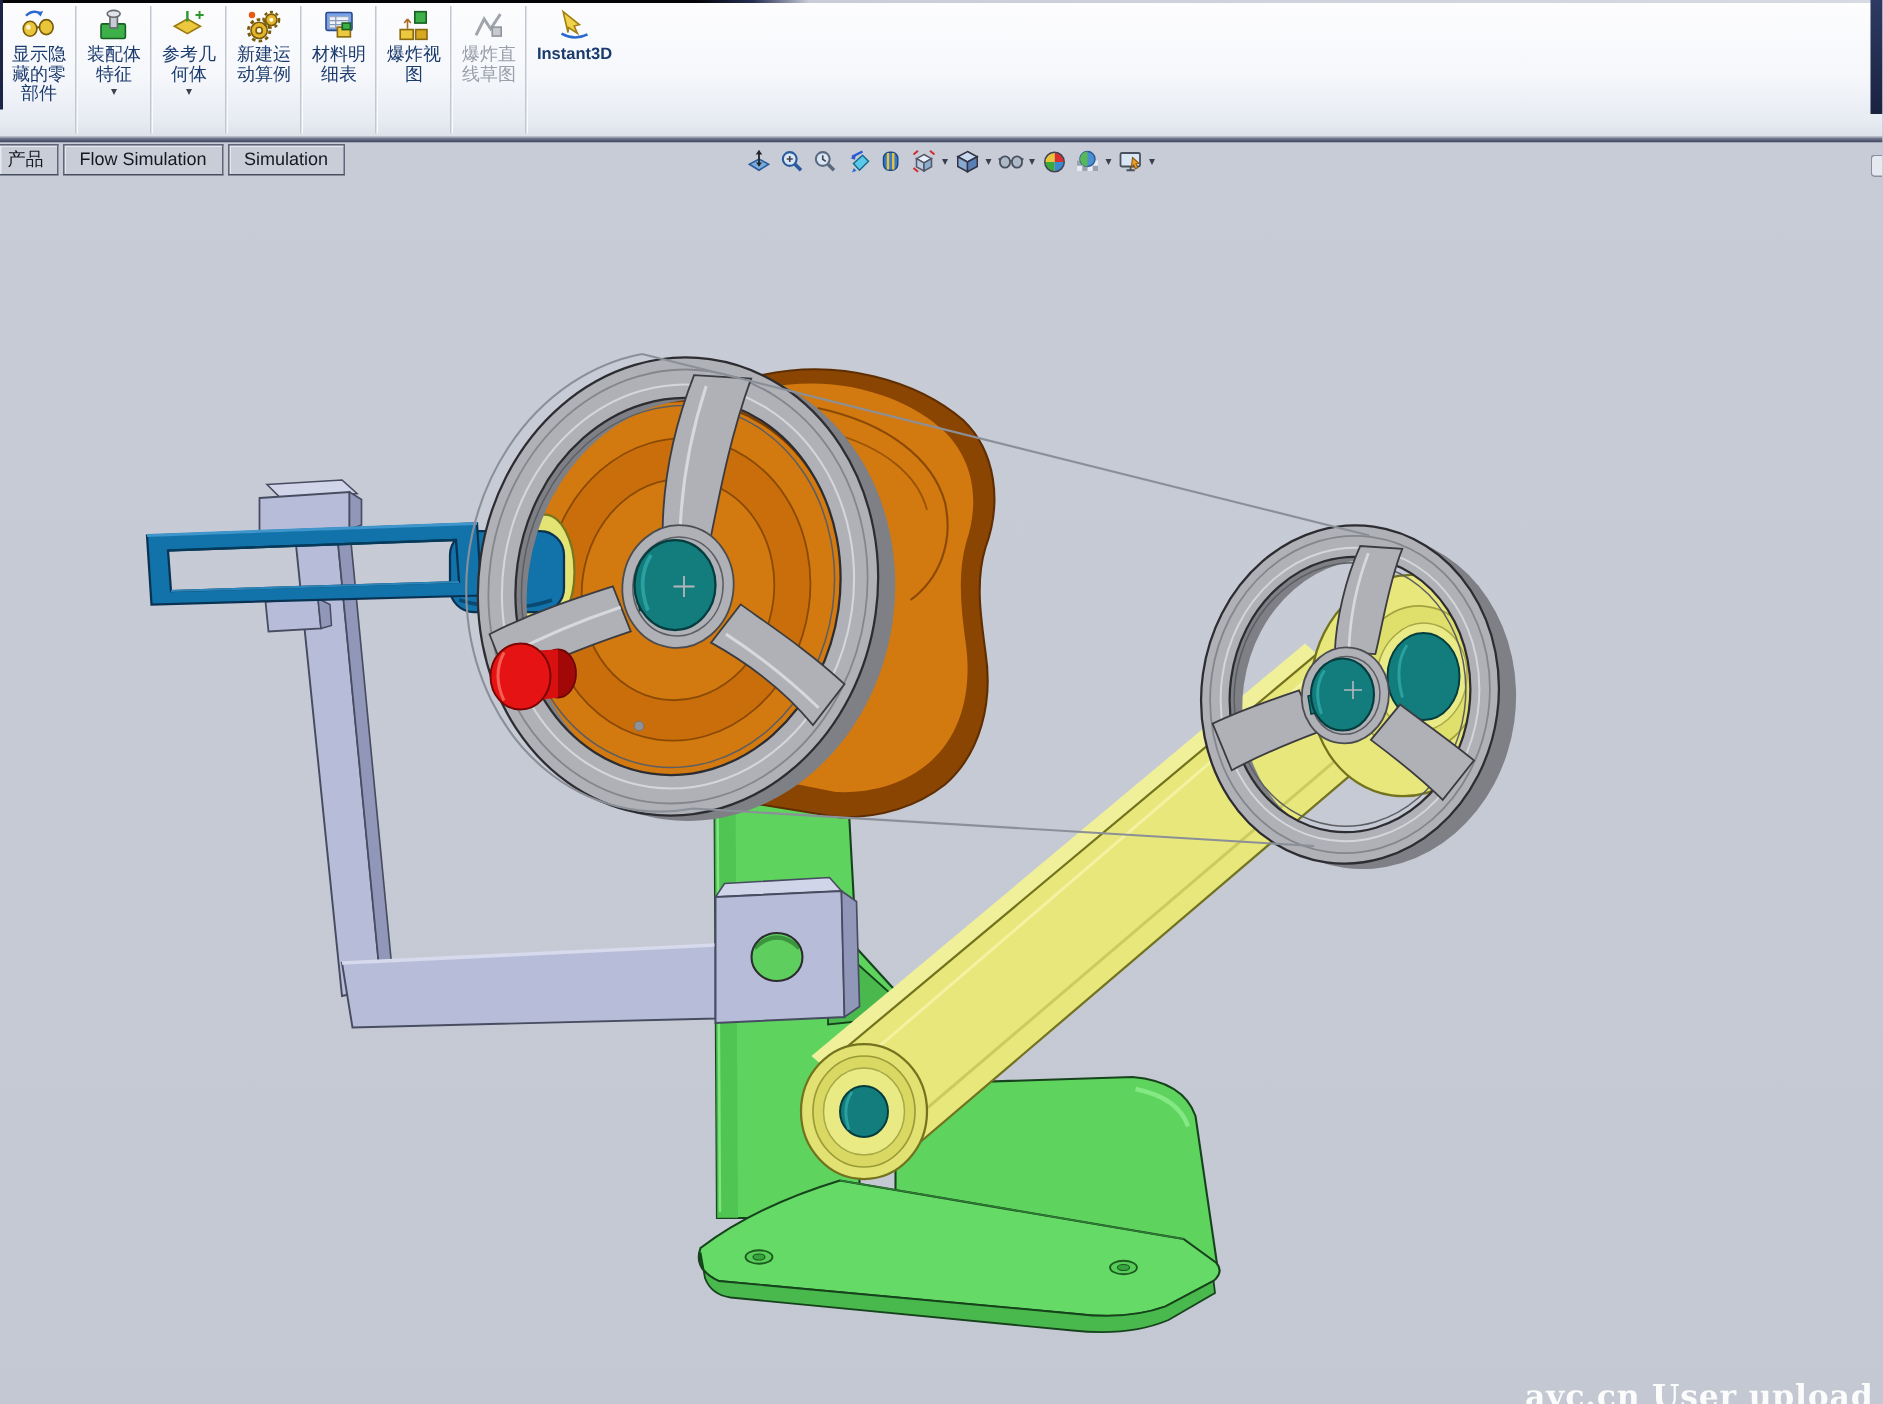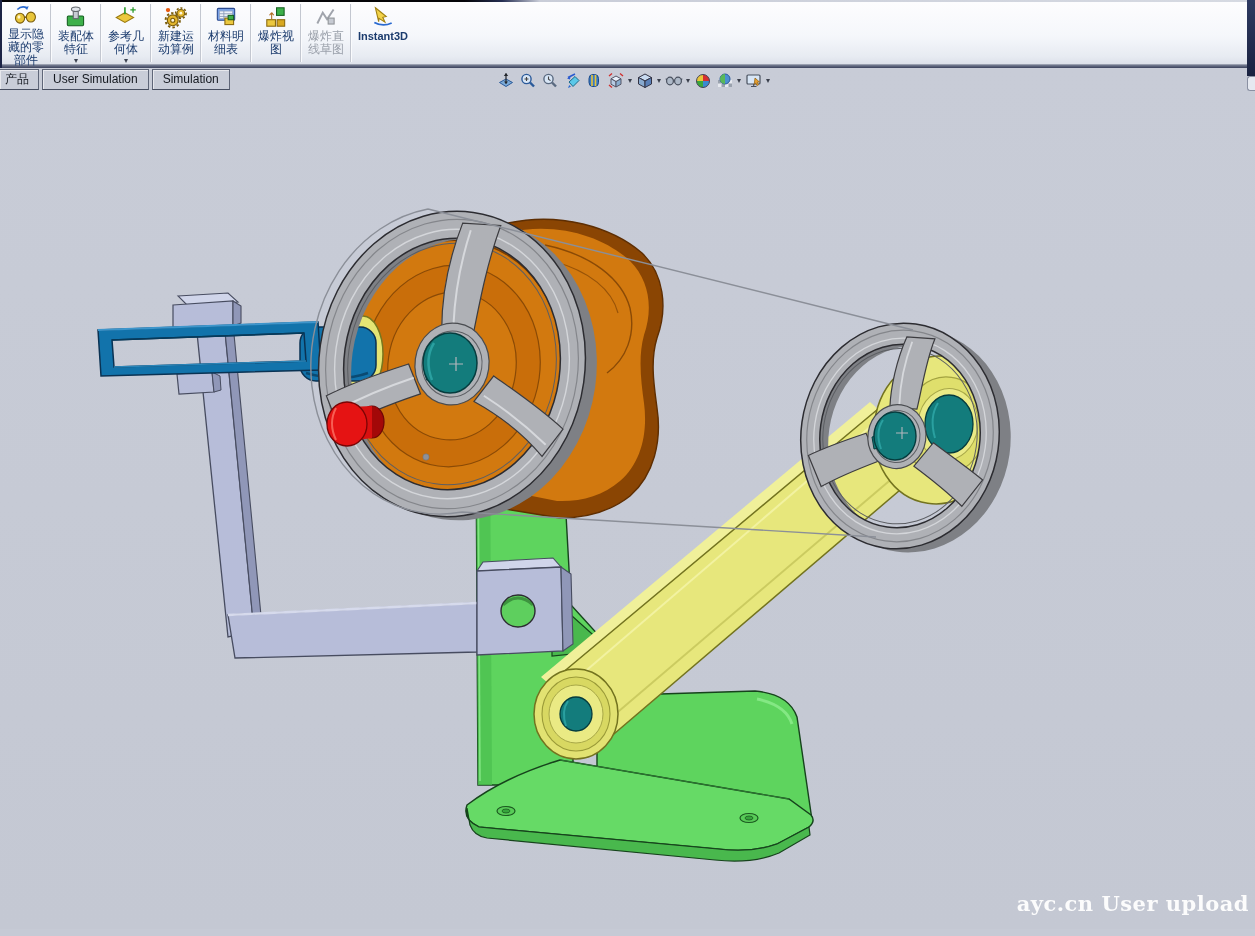--- a/index.html
+++ b/index.html
@@ -3,21 +3,21 @@
 <meta charset="utf-8">
 <style>
   html,body{margin:0;padding:0;}
   body{width:1255px;height:936px;overflow:hidden;font-family:"Liberation Sans","DejaVu Sans",sans-serif;background:#c6cad5;}
   .app{position:relative;width:1255px;height:936px;}
 
   
   .top-edge{height:2px;background:linear-gradient(90deg,#050508 0%,#050508 37%,#252e52 40%,#c9cdd8 43%,#d6dae2 100%);}
 
   
-  .commandbar{position:relative;height:63px;background:linear-gradient(180deg,#fdfdfe 0%,#f5f7fb 55%,#e7ebf2 88%,#dde1ea 100%);display:flex;align-items:stretch;padding-left:3px;border-bottom:1px solid #9aa0b0;box-sizing:border-box;}
+  .commandbar{position:relative;height:90px;background:linear-gradient(180deg,#fdfdfe 0%,#f5f7fb 55%,#e7ebf2 88%,#dde1ea 100%);display:flex;align-items:stretch;padding-left:3px;border-bottom:1px solid #9aa0b0;box-sizing:border-box;}
   .cm-left-edge{position:absolute;left:0;top:-2px;width:2px;height:73px;background:#1c2446;}
   .cm-right-edge{position:absolute;right:0;top:-2px;width:8px;height:76px;background:linear-gradient(180deg,#2e3a62,#1a2240);z-index:5;}
   .cm-btn{width:46px;display:flex;flex-direction:column;align-items:center;padding-top:2px;font-size:12px;line-height:13px;color:var(--toolbar-text,#1b3b6d);text-align:center;cursor:default;}
   .cm-btn .cm-ico{height:26px;display:flex;align-items:center;}
   .cm-btn svg{width:26px;height:24px;}
   .cm-btn.disabled{color:var(--toolbar-text-disabled,#9aa0aa);}
   .cm-caret{font-size:8px;line-height:7px;color:#3c4250;margin-top:1px;}
   .cm-sep{width:1px;background:#c3c7d0;border-right:1px solid #fafbfd;margin:2px 1px;}
   .cm-btn.wide{width:60px;font-weight:bold;}
   .cm-btn.wide .cm-line{font-size:11px;}
@@ -317,21 +317,21 @@
         <ellipse cx="895" cy="443" rx="21" ry="24" style="fill:var(--teal-face);stroke:var(--teal-dark)" stroke-width="1.4"></ellipse>
         <path d="M883,427 q-8,12 -2,29" style="stroke:var(--teal-light)" stroke-width="2" fill="none"></path>
         <path d="M896,440 h12 M902,434 v12" stroke="#b4b6bc" stroke-width="1.1"></path>
       </g>
 
       <path d="M428,216 L913,337 M876,544 L462,519 M428,216 A133,153 8 0 0 462,519" fill="none" style="stroke:var(--belt-line)" stroke-width="1.4"></path>
     </svg>
 
     <div class="tabbar">
       <span class="tab first">产品</span>
-      <span class="tab">User Simulation</span>
+      <span class="tab">Flow Simulation</span>
       <span class="tab">Simulation</span>
     </div>
 
     <div class="hud">
       <span class="hud-ico" title="zoom-to-fit">
         <svg viewBox="0 0 18 17">
             <polygon points="9,14.5 2.5,10.5 9,7 15.5,10.5" fill="#7aaad8" stroke="#2a5a9a"></polygon>
             <path d="M9,1.5 v10" stroke="#22262c" stroke-width="1.2"></path>
             <path d="M9,1 l-2.2,3 h4.4 Z" fill="#22262c"></path>
             <path d="M9,12 l-2,-2.6 h4 Z" fill="#22262c"></path>

